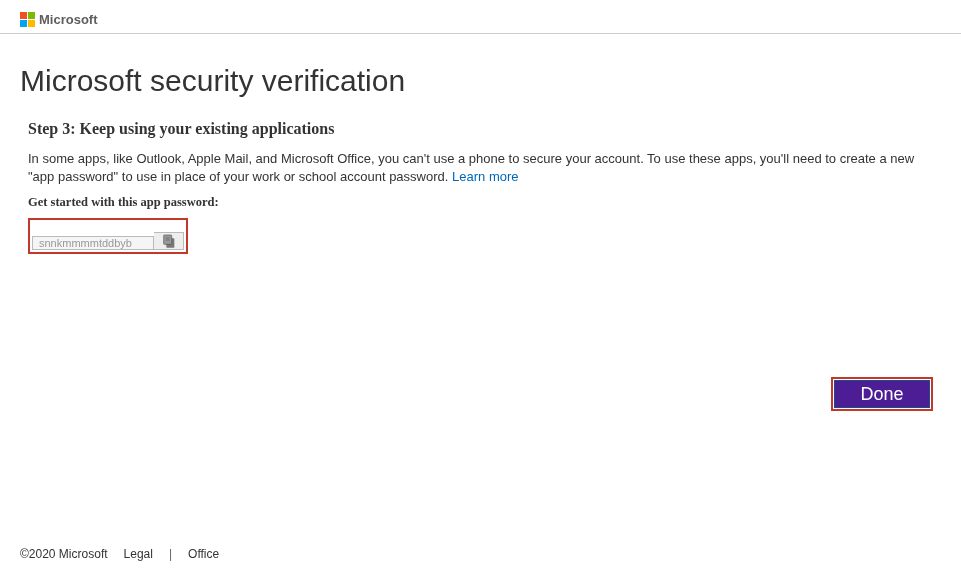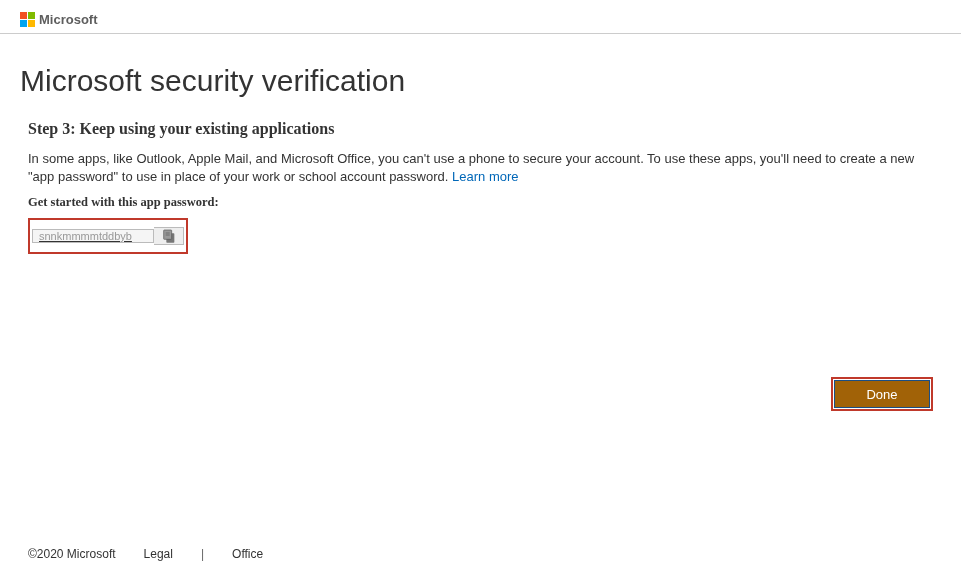--- a/index.html
+++ b/index.html
@@ -72,25 +72,24 @@
   .step-desc a { color: #0067b8; text-decoration: none; }
   .get-started {
     font-size: 12.5px;
     font-weight: 700;
     margin-bottom: 8px;
     font-family: Liberation Serif, serif;
   }
   .pw-box {
     border: 2px solid #c0392b;
     display: inline-flex;
-    align-items: center;
+    align-items: flex-end;
     width: 160px;
     height: 36px;
     padding: 2px;
-    text-decoration: underline;
   }
   .pw-input {
     flex: 1;
     border: 1px solid #bbb;
     background: #f5f5f5;
     padding: 0 6px;
     font-size: 11px;
     color: #999;
     overflow: hidden;
     white-space: nowrap;
@@ -111,40 +110,40 @@
     position: absolute;
     right: 28px;
     top: 377px;
   }
   .done-outline {
     border: 2px solid #c0392b;
     padding: 1px;
     display: inline-block;
   }
   .done-btn {
-    background: #a16207;
+    background: #4c1d95;
     border: 1px solid #1a4e85;
     color: #fff;
     width: 96px;
     height: 28px;
-    font-size: 13px;
+    font-size: 18px;
     cursor: pointer;
     display: flex;
     align-items: center;
     justify-content: center;
   }
   .footer {
     position: absolute;
-    left: 28px;
+    left: 20px;
     bottom: 12px;
     font-size: 12px;
     color: #333;
     display: flex;
     align-items: center;
-    gap: 28px;
+    gap: 16px;
     margin-top: 16px;
   }
   .footer a { color: #333; text-decoration: none; text-align: center; }
   .footer .sep { color: #666; }
 </style>
 </head>
 <body>
 
 <div class="header">
   <div class="ms-logo">

